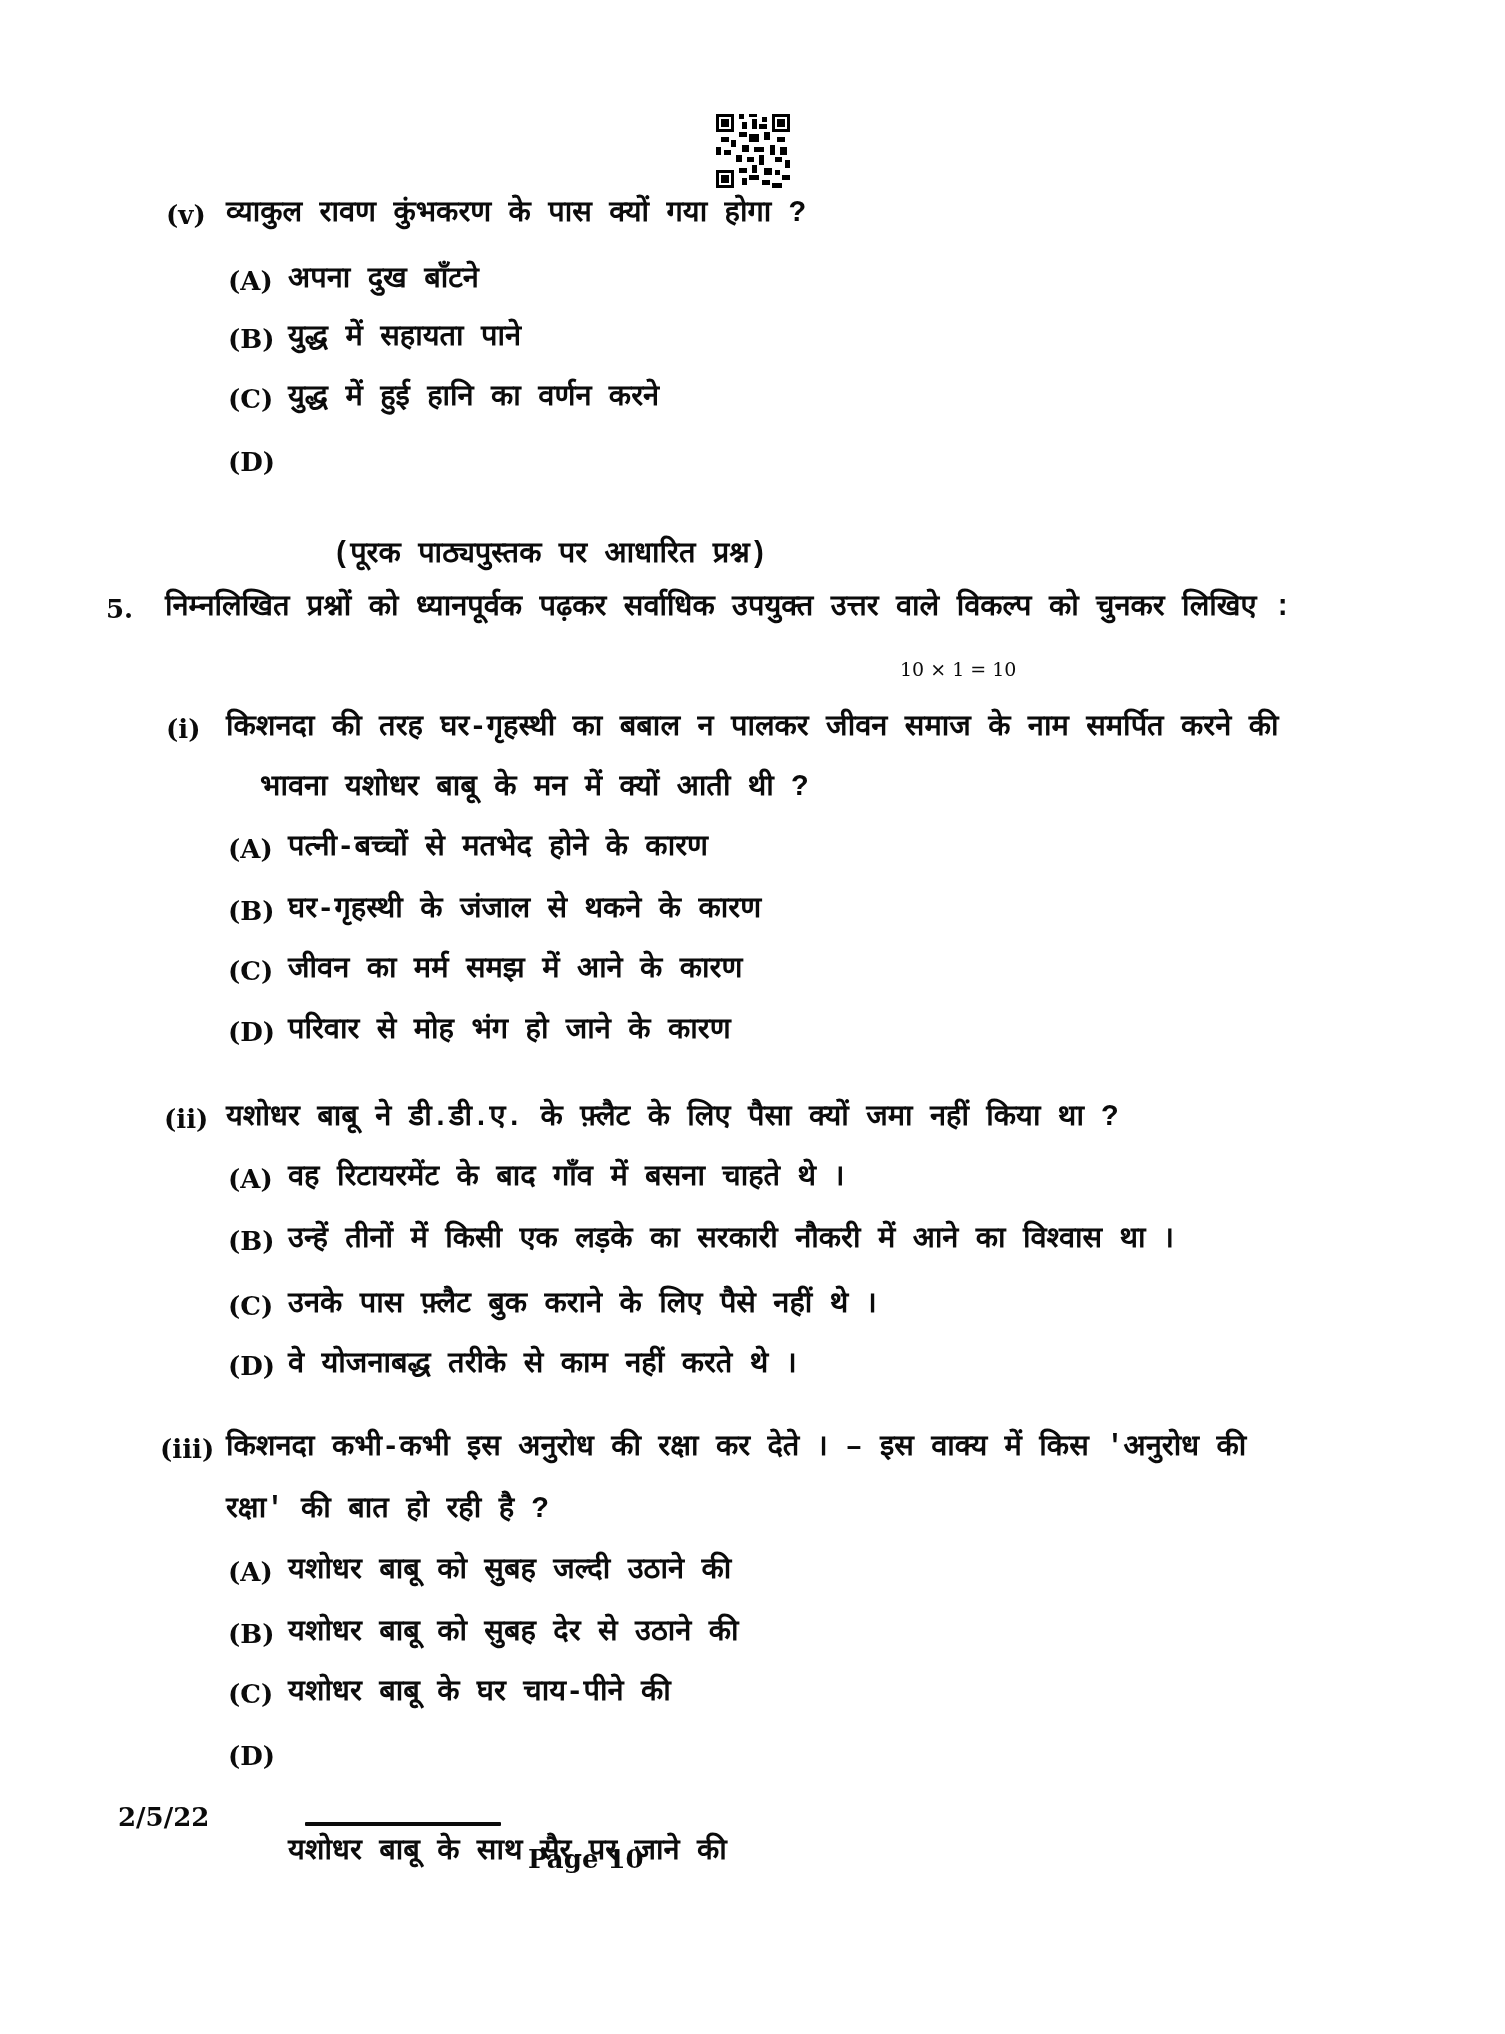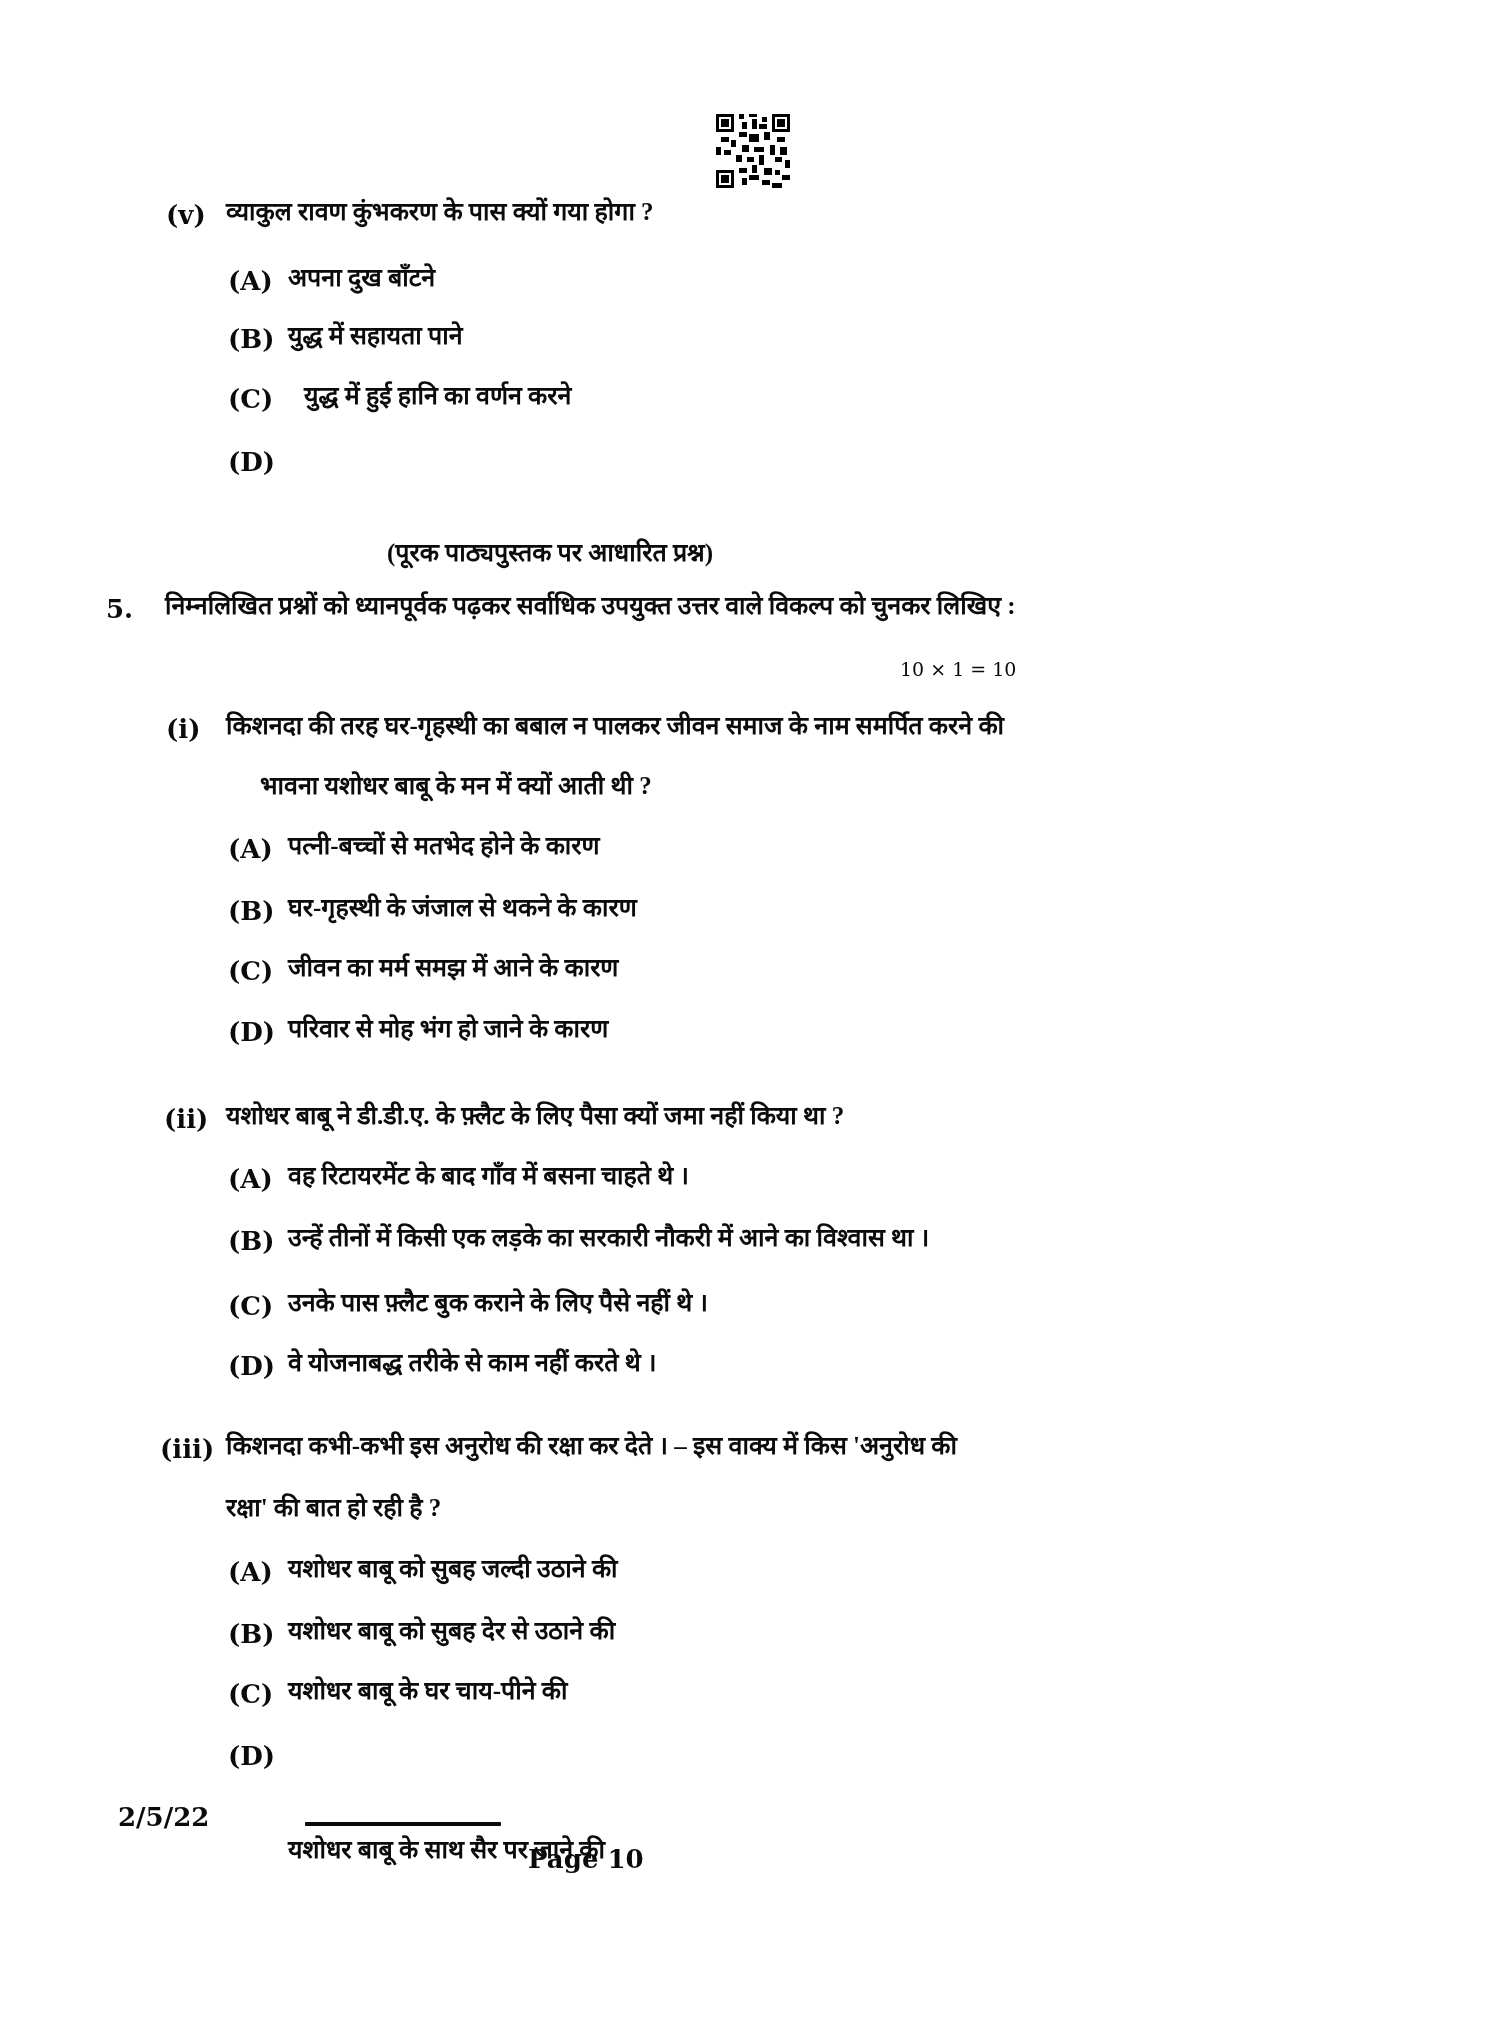--- a/index.html
+++ b/index.html
@@ -5,21 +5,21 @@
   html,body{margin:0;padding:0;background:#ffffff;}
   .page{
     position:relative;
     width:1505px;height:2034px;
     background:#ffffff;
     font-family:"DejaVu Sans",sans-serif;
     color:#0b0b0b;
     overflow:hidden;
   }
   .abs{position:absolute;white-space:nowrap;}
-  .dev{font-family:Liberation Serif, serif;font-weight:700;font-size:25px;line-height:1.25;}
+  .dev{font-family:Liberation Mono, monospace;font-weight:700;font-size:29px;line-height:1.25;}
   .lat{font-family:"DejaVu Serif","Liberation Serif",serif;font-weight:700;font-size:26px;}
   .qlabel{font-family:"DejaVu Serif","Liberation Serif",serif;font-weight:700;font-size:26px;}
   .heading{text-align:center;}
   .marks{text-align:left;font-family:"DejaVu Serif","Liberation Serif",serif;font-weight:400;font-size:19px;}
   .footer-line{position:absolute;background:#0b0b0b;height:4px;border-radius:1px;}
   .qr{position:absolute;}
 </style>
 </head>
 <body>
 
@@ -87,21 +87,21 @@
   <div class="abs qlabel" style="left:166px;top:200px;">(v)</div>
   <div class="abs dev" style="left:226px;top:196px;">व्याकुल रावण कुंभकरण के पास क्यों गया होगा ?</div>
 
   <div class="abs qlabel" style="left:228px;top:266px;">(A)</div>
   <div class="abs dev" style="left:288px;top:262px;">अपना दुख बाँटने</div>
 
   <div class="abs qlabel" style="left:228px;top:324px;">(B)</div>
   <div class="abs dev" style="left:288px;top:320px;">युद्ध में सहायता पाने</div>
 
   <div class="abs qlabel" style="left:228px;top:384px;">(C)</div>
-  <div class="abs dev" style="left:304px;top:380px;">युद्ध में हुई हानि का वर्णन करने</div>
+  <div class="abs dev" style="left:288px;top:380px;">युद्ध में हुई हानि का वर्णन करने</div>
 
   <div class="abs qlabel" style="left:228px;top:447px;">(D)</div>
 
   <div class="abs dev heading" style="left:100px;top:537px;width:900px;white-space:nowrap;">(पूरक पाठ्यपुस्तक पर आधारित प्रश्न)</div>
 
   <div class="abs lat" style="left:106px;top:594px;">5.</div>
   <div class="abs dev" style="left:165px;top:590px;">निम्नलिखित प्रश्नों को ध्यानपूर्वक पढ़कर सर्वाधिक उपयुक्त उत्तर वाले विकल्प को चुनकर लिखिए :</div>
   <div class="abs marks" style="left:900px;top:658px;width:230px;">10 × 1 = 10</div>
 
   <div class="abs qlabel" style="left:166px;top:714px;">(i)</div>

